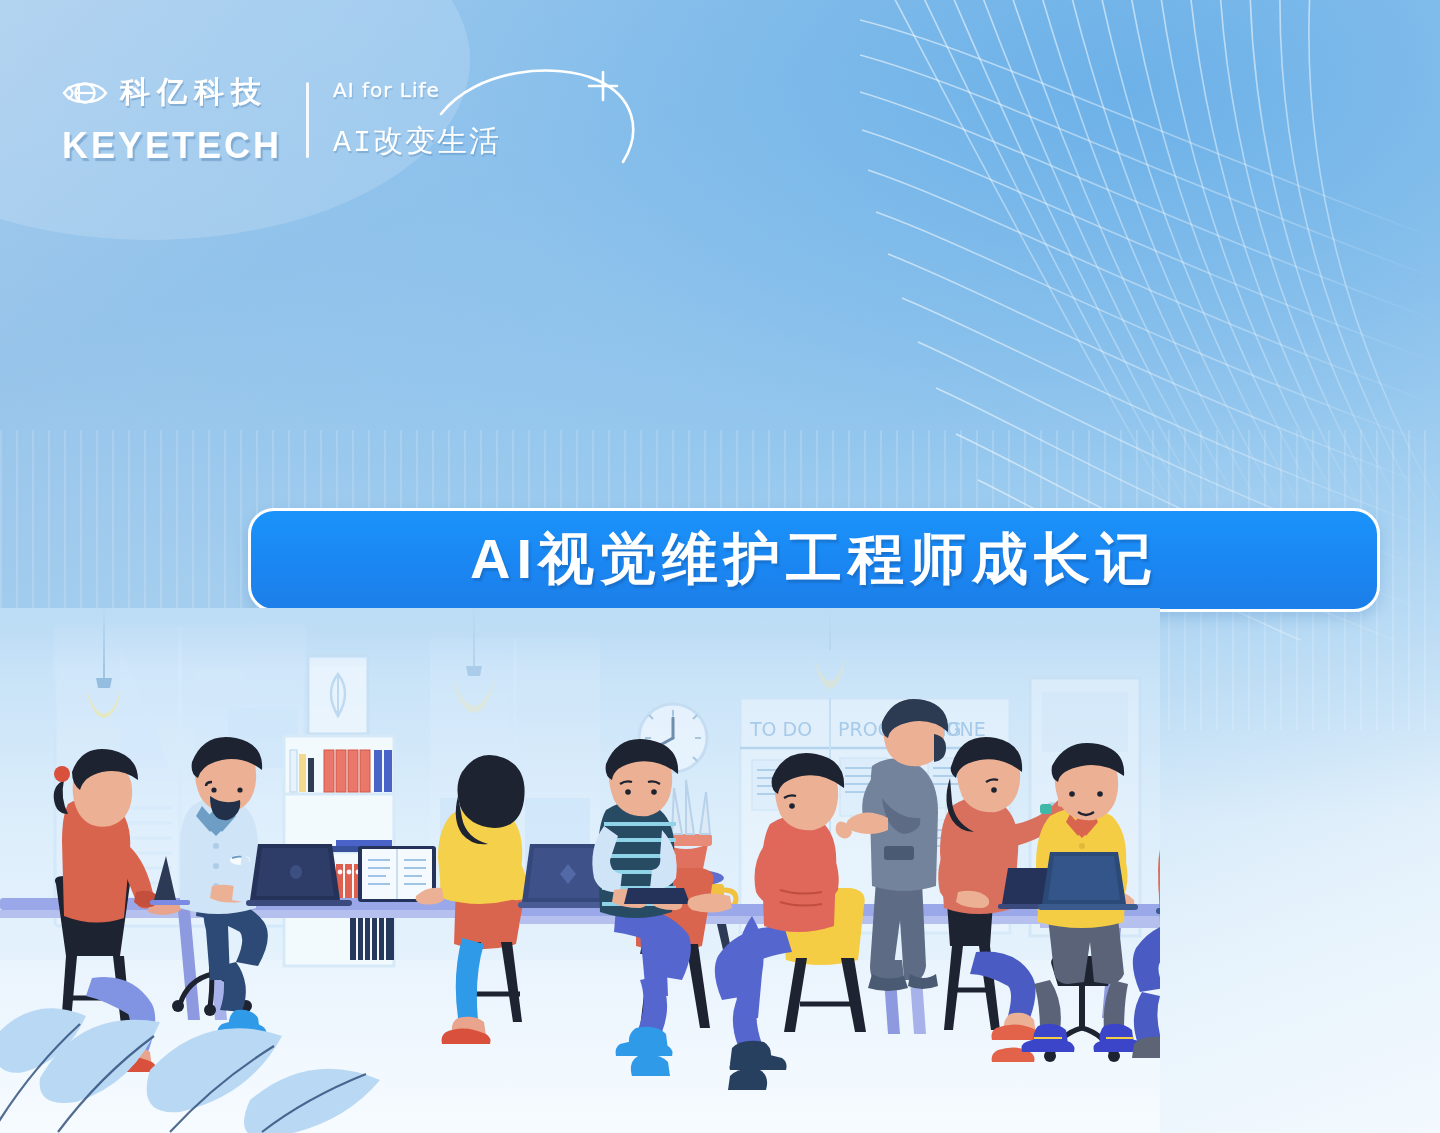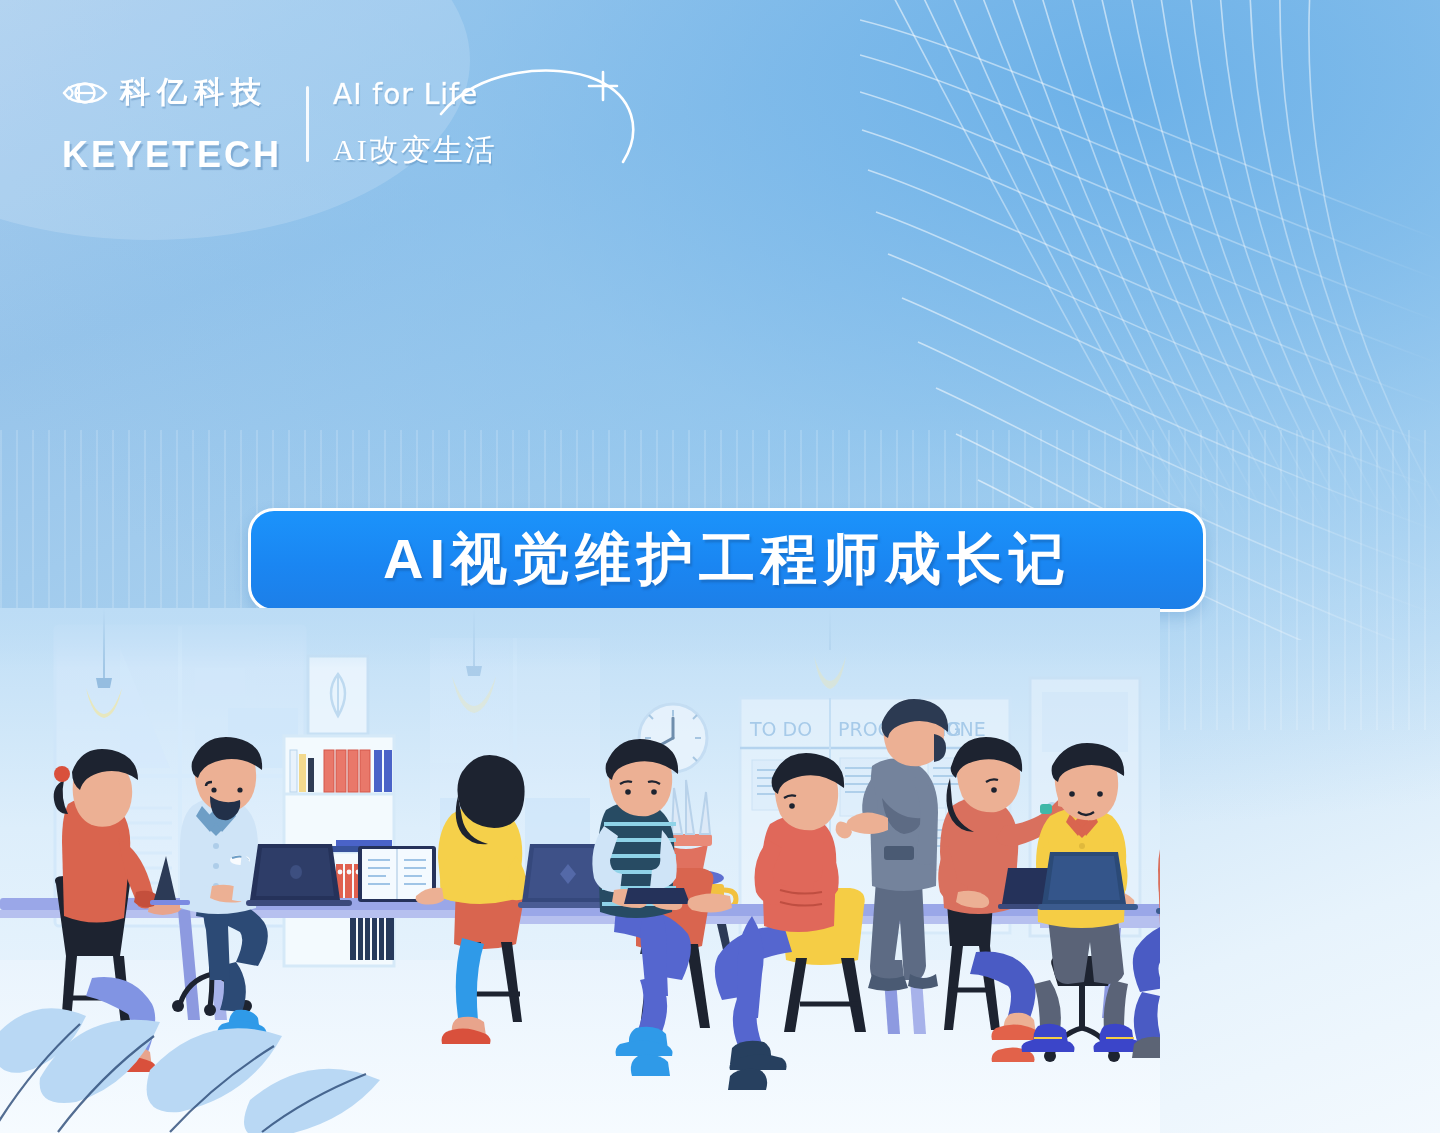--- a/index.html
+++ b/index.html
@@ -25,49 +25,49 @@
   .logo{position:absolute;left:62px;top:72px;display:flex;align-items:center;gap:18px;}
   .logo-left{display:flex;flex-direction:column;}
   .logo-row1{display:flex;align-items:center;gap:12px;}
   .eye-icon{width:46px;height:30px;display:block;}
   .cn-name{
     font-size:30px;letter-spacing:7px;color:#fff;font-weight:700;
     text-shadow:1px 2px 1px rgba(70,120,170,.38);
     font-family:"Liberation Sans","DejaVu Sans",sans-serif;
   }
   .en-name{
-    font-size:36px;font-weight:800;color:#fff;letter-spacing:3px;margin-top:21px;
+    font-size:36px;font-weight:800;color:#fff;letter-spacing:3px;margin-top:12px;
     text-shadow:2px 3px 1px rgba(70,120,170,.40);
   }
   .logo-divider{width:3px;height:76px;background:rgba(255,255,255,.9);border-radius:2px;margin:0 6px;}
   .logo-right{position:relative;display:flex;flex-direction:column;justify-content:center;}
   .slogan-en{
-    font-size:28px;color:#fff;letter-spacing:1px;
+    font-size:20px;color:#fff;letter-spacing:1px;
     -webkit-text-stroke:0.6px rgba(255,255,255,.6);
     text-shadow:1px 2px 1px rgba(70,120,170,.35);
     font-family:"DejaVu Sans",sans-serif;font-weight:400;
   }
   .slogan-cn{
     font-size:30px;color:#fff;letter-spacing:2px;margin-top:19px;
     text-shadow:1px 2px 1px rgba(70,120,170,.35);font-weight:400;
-    font-family:Liberation Serif, serif;
+    font-family:Liberation Mono, monospace;
   }
   .swoosh{position:absolute;left:84px;top:-16px;width:240px;height:110px;}
   
   .headline{
     position:absolute;left:60px;top:322px;width:1330px;
     font-size:120px;font-weight:800;line-height:1.08;
     color:#2289d6;letter-spacing:2px;white-space:nowrap;
     font-family:"Liberation Sans","DejaVu Sans",sans-serif;
     -webkit-text-stroke:9px #eef6fd;
     paint-order:stroke fill;
     text-shadow:0 4px 0 rgba(140,180,215,.25);
   }
   
-  .banner-wrap{position:absolute;left:248px;top:508px;width:958px;height:104px;}
+  .banner-wrap{position:absolute;left:248px;top:508px;width:1132px;height:104px;}
   .banner{
     position:absolute;inset:0;border-radius:26px;
     background:linear-gradient(180deg,#1b93fb 0%,#1a86f2 55%,#1d7fe8 100%);
     border:3px solid #ffffff;
     box-sizing:border-box;
     box-shadow:0 6px 14px rgba(40,110,180,.22);
     display:flex;align-items:center;justify-content:center;
   }
   .banner-text{
     color:#fff;font-size:56px;font-weight:700;letter-spacing:6px;

